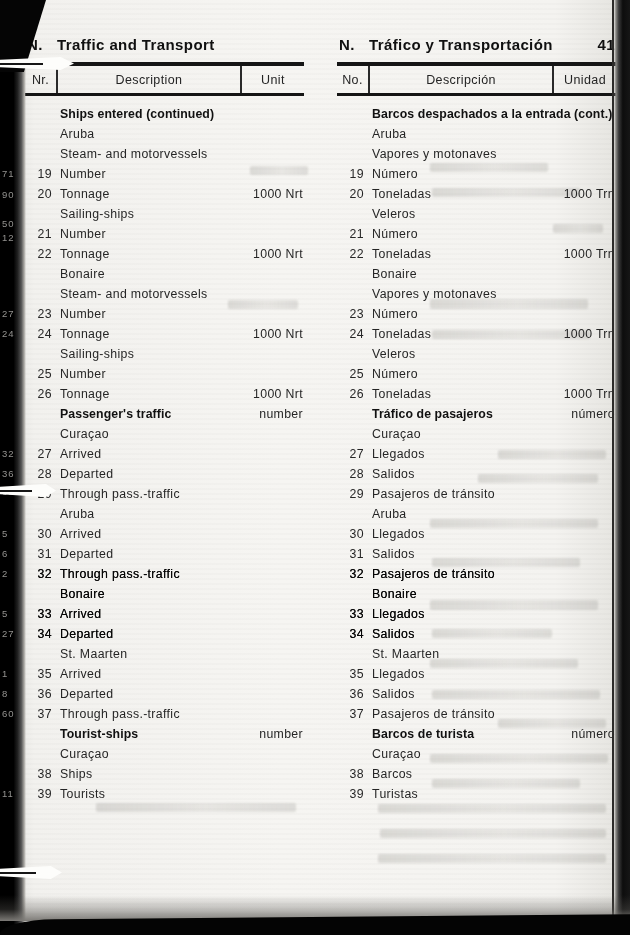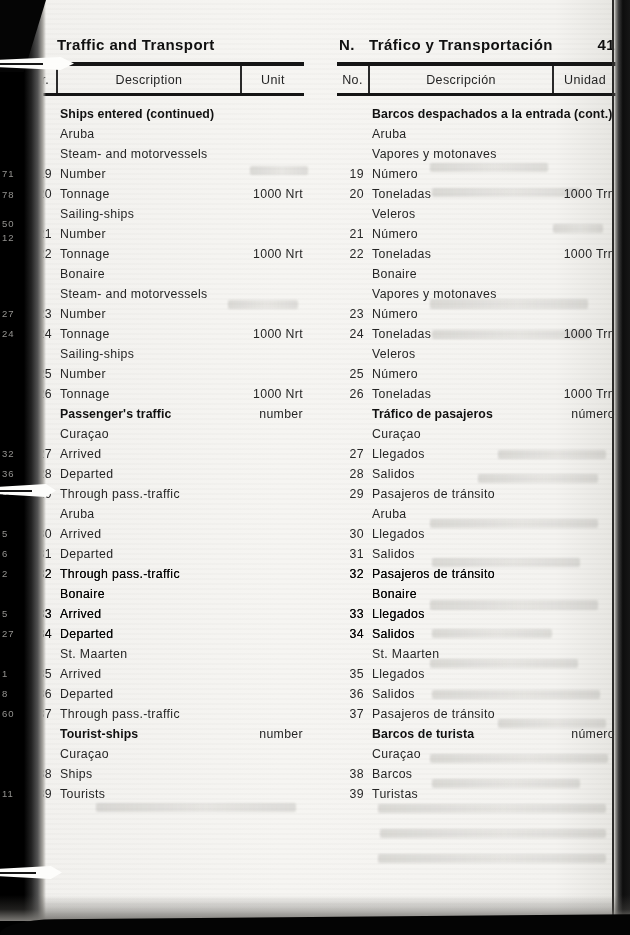--- a/index.html
+++ b/index.html
@@ -14,21 +14,20 @@
     background:linear-gradient(90deg,#dddcd8 0,#f2f1ee 34px,#f6f5f2 45%,#f4f3f0 88%,#e7e6e2 97%,#d8d7d3 100%);
   }
   .page::after{
     content:"";position:absolute;inset:0;pointer-events:none;
     background:repeating-linear-gradient(0deg,rgba(0,0,0,.015) 0 2px,transparent 2px 5px);
   }
   
   .spine{
     position:absolute;left:0;top:0;width:26px;height:100%;
     background:linear-gradient(90deg,#000 0,#000 52%,#222 68%,#555 82%,#a9a7a2 93%,rgba(0,0,0,0) 100%);
-    padding-left:20px;
   }
   .spine-top{
     position:absolute;left:0;top:0;width:46px;height:72px;background:#050505;
     clip-path:polygon(0 0,100% 0,52% 100%,0 100%);
   }
   .edge-right{
     position:absolute;right:0;top:0;width:16px;height:100%;
     background:linear-gradient(270deg,#161616 0,#0d0d0d 45%,#3a3a3a 70%,#8a8985 88%,rgba(0,0,0,0) 100%);
     border-left:2px solid #2c2b29;
   }
@@ -491,21 +490,21 @@
           <span class="num">39</span>
           <span class="label">Turistas</span>
           <span class="unit"></span>
         </div>
       </div>
   </div>
 </div>
 
 <div class="spine" id="spine">
     <span class="gmark" style="top: 168px;">71</span>
-    <span class="gmark" style="top: 189px;">78</span>
+    <span class="gmark" style="top: 189px;">90</span>
     <span class="gmark" style="top: 218px;">50</span>
     <span class="gmark" style="top: 232px;">12</span>
     <span class="gmark" style="top: 308px;">27</span>
     <span class="gmark" style="top: 328px;">24</span>
     <span class="gmark" style="top: 448px;">32</span>
     <span class="gmark" style="top: 468px;">36</span>
     <span class="gmark" style="top: 486px;">68</span>
     <span class="gmark" style="top: 528px;">5</span>
     <span class="gmark" style="top: 548px;">6</span>
     <span class="gmark" style="top: 568px;">2</span>

